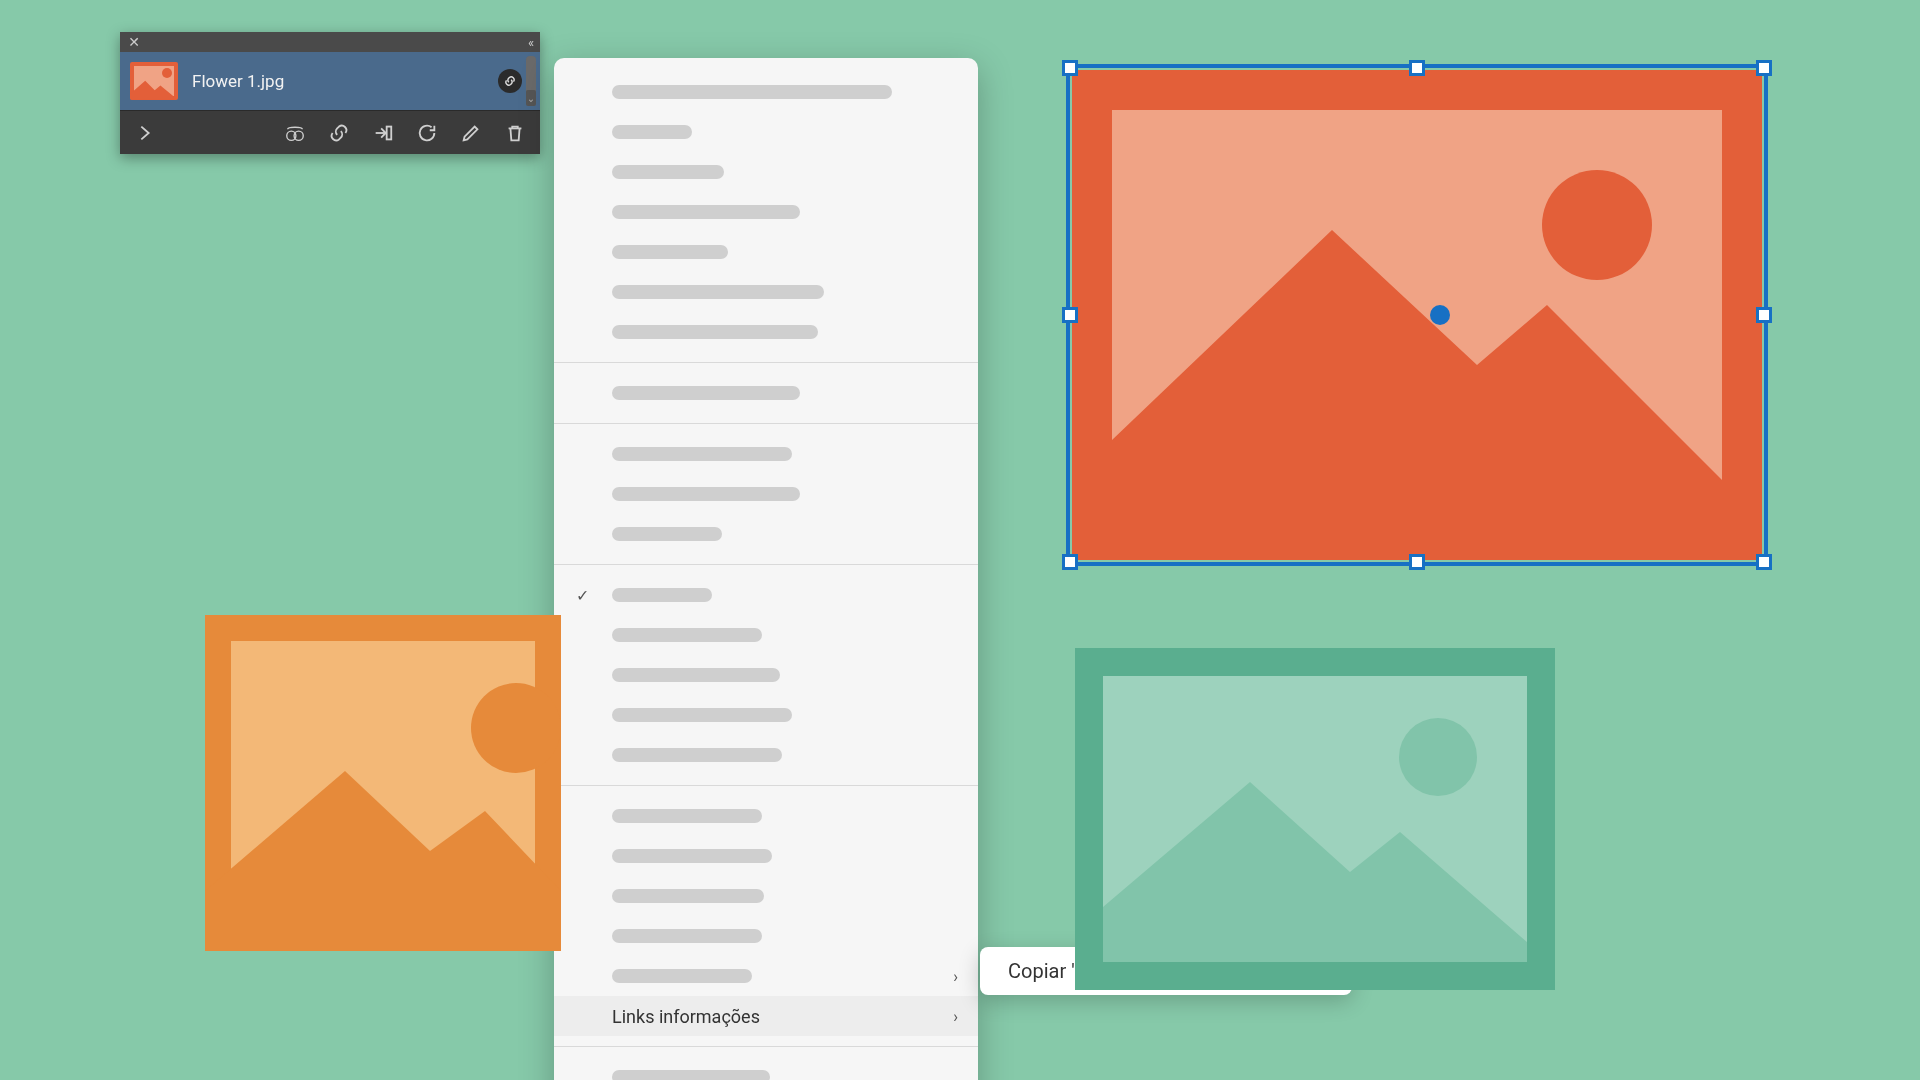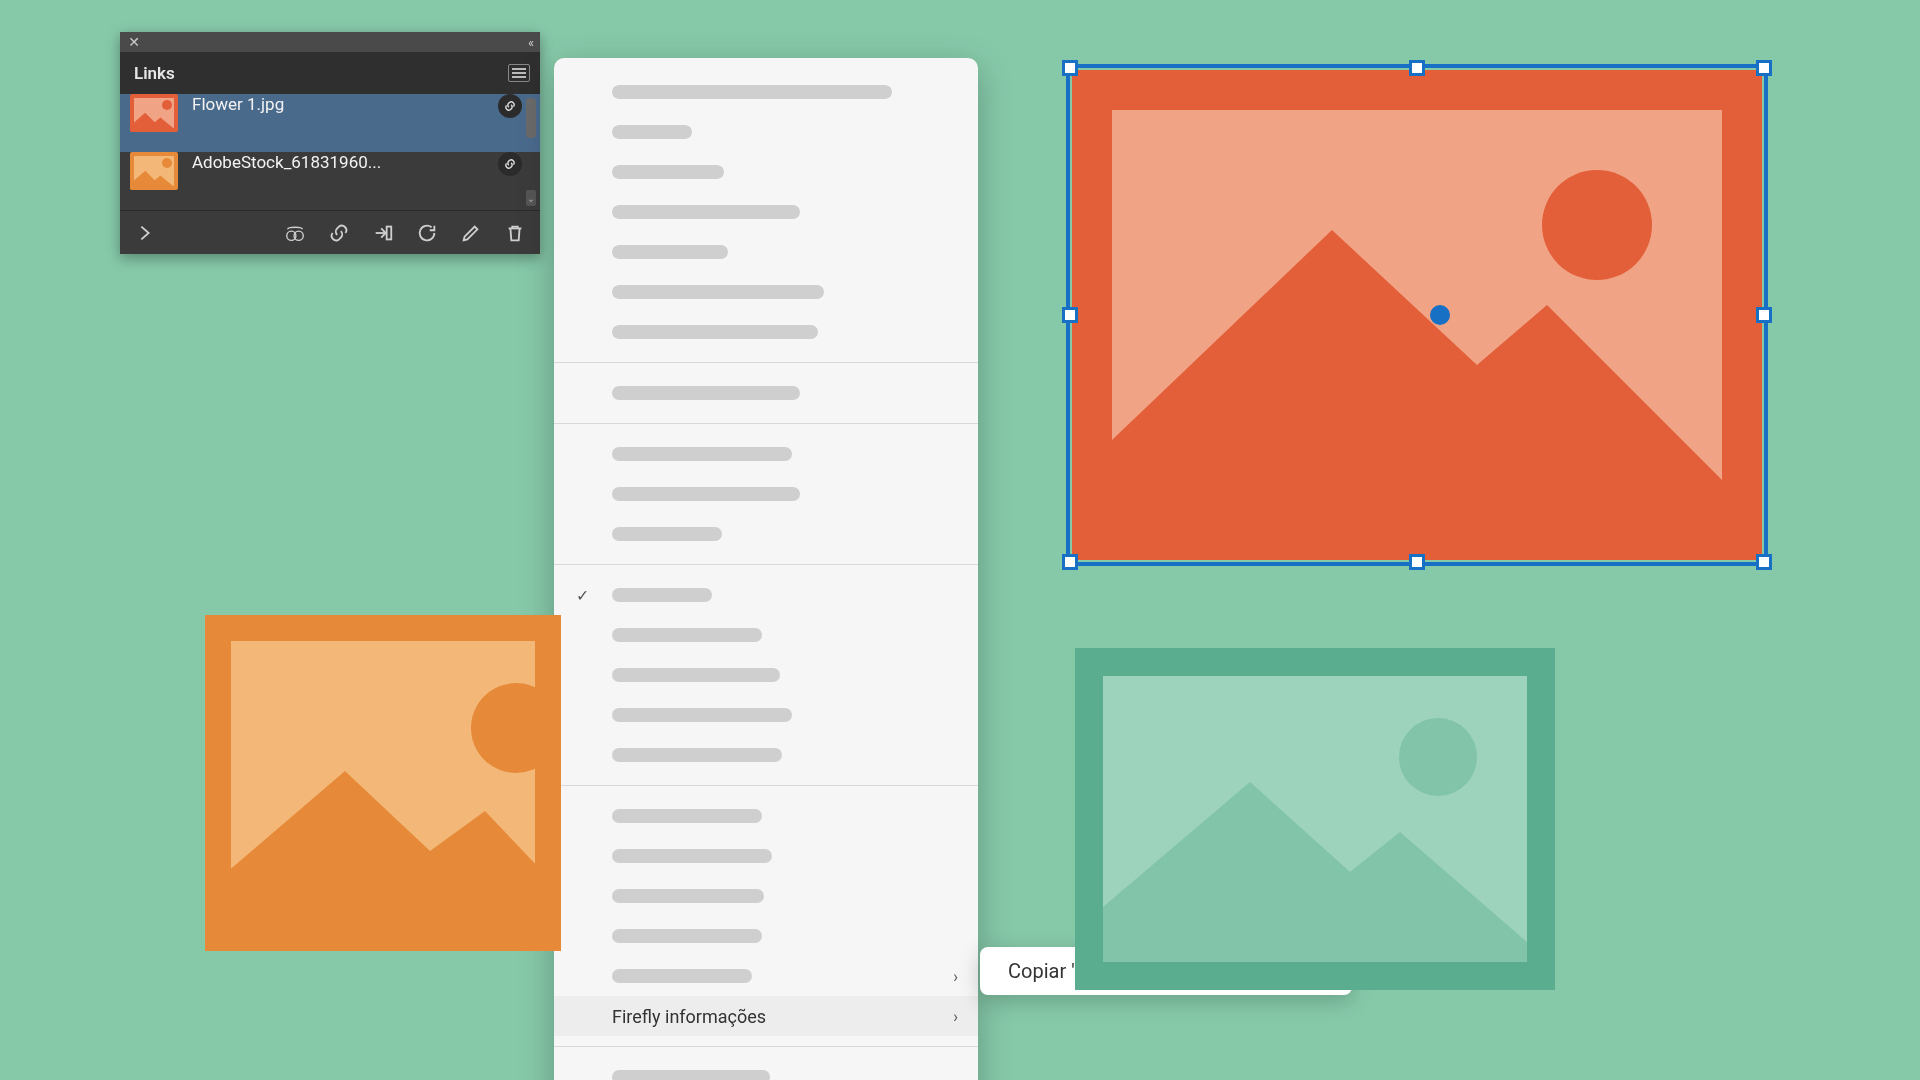--- a/index.html
+++ b/index.html
@@ -60,20 +60,21 @@
     cursor: pointer;
   }
   .links-header .menu-btn span { height: 2px; background: #bbb; }
   .links-list {
     background: #3b3b3b;
     position: relative;
   }
   .links-row {
     height: 58px;
     display: flex;
+    align-items: center;
     padding: 0 18px 0 10px;
     gap: 14px;
     cursor: pointer;
   }
   .links-row.selected { background: #4a6a8c; }
   .thumb {
     width: 48px; height: 38px;
     border-radius: 2px;
     position: relative;
     overflow: hidden;
@@ -175,65 +176,40 @@
 
 </style>
 </head>
 <body>
 
 <div class="links-panel">
   <div class="links-topbar">
     <div class="close-x">✕</div>
     <div class="collapse">«</div>
   </div>
-  <div class="links-header">
-    <span>Links</span>
-    <div class="menu-btn">
-        <span></span>
-        <span></span>
-        <span></span>
-      </div>
-  </div>
   <div class="links-list" id="links-list">
     <div class="links-scrollbar"></div>
     <div class="links-scrollbar bottom">⌄</div>
   <div class="links-row selected">
         <div class="thumb">
           <div class="sky" style="background:#e35f39"></div>
           <div class="sky" style="top:4px;left:4px;right:4px;bottom:4px;background:#f0a385"></div>
           <div class="sun" style="background:#e35f39"></div>
           <svg class="mtn" viewBox="0 0 48 24" style="position:absolute;bottom:0;">
             <path d="M0 24 L0 18 L16 4 L26 14 L32 9 L48 22 L48 24 Z" fill="#e35f39"></path>
           </svg>
         </div>
         <div class="link-name">Flower 1.jpg</div>
         <div class="link-status">
           <svg viewBox="0 0 24 24" fill="none" stroke="#ddd" stroke-width="2.4">
             <path d="M10 14a5 5 0 0 1 0-7l1-1a5 5 0 0 1 7 7"></path>
             <path d="M14 10a5 5 0 0 1 0 7l-1 1a5 5 0 0 1-7-7"></path>
           </svg>
         </div>
       </div>
-      <div class="links-row">
-        <div class="thumb">
-          <div class="sky" style="background:#e68a3a"></div>
-          <div class="sky" style="top:4px;left:4px;right:4px;bottom:4px;background:#f3b877"></div>
-          <div class="sun" style="background:#e68a3a"></div>
-          <svg class="mtn" viewBox="0 0 48 24" style="position:absolute;bottom:0;">
-            <path d="M0 24 L0 18 L16 4 L26 14 L32 9 L48 22 L48 24 Z" fill="#e68a3a"></path>
-          </svg>
-        </div>
-        <div class="link-name">AdobeStock_61831960...</div>
-        <div class="link-status">
-          <svg viewBox="0 0 24 24" fill="none" stroke="#ddd" stroke-width="2.4">
-            <path d="M10 14a5 5 0 0 1 0-7l1-1a5 5 0 0 1 7 7"></path>
-            <path d="M14 10a5 5 0 0 1 0 7l-1 1a5 5 0 0 1-7-7"></path>
-          </svg>
-        </div>
-      </div>
     </div>
   <div class="links-footer">
     <div class="left-icons">
       <div class="footer-icon">
         <svg viewBox="0 0 24 24" fill="none" stroke="currentColor" stroke-width="2">
             <path d="M8 5l8 7-8 7"></path>
           </svg>
       </div>
     </div>
     <div class="right-icons">
@@ -352,21 +328,21 @@
         <div class="cm-ph" style="width: 152px;"></div>
       </div>
       <div class="cm-item">
         <div class="cm-ph" style="width: 150px;"></div>
       </div>
       <div class="cm-item">
         <div class="cm-ph" style="width: 140px;"></div>
         <span class="chev">›</span>
       </div>
       <div class="cm-item highlight">
-        <span class="label">Firefly informações</span>
+        <span class="label">Links informações</span>
         <span class="chev">›</span>
       </div>
     </div>
     <div class="cm-sep"></div>
     <div class="cm-group">
       <div class="cm-item">
         <div class="cm-ph" style="width: 158px;"></div>
       </div>
     </div>
   </div>

